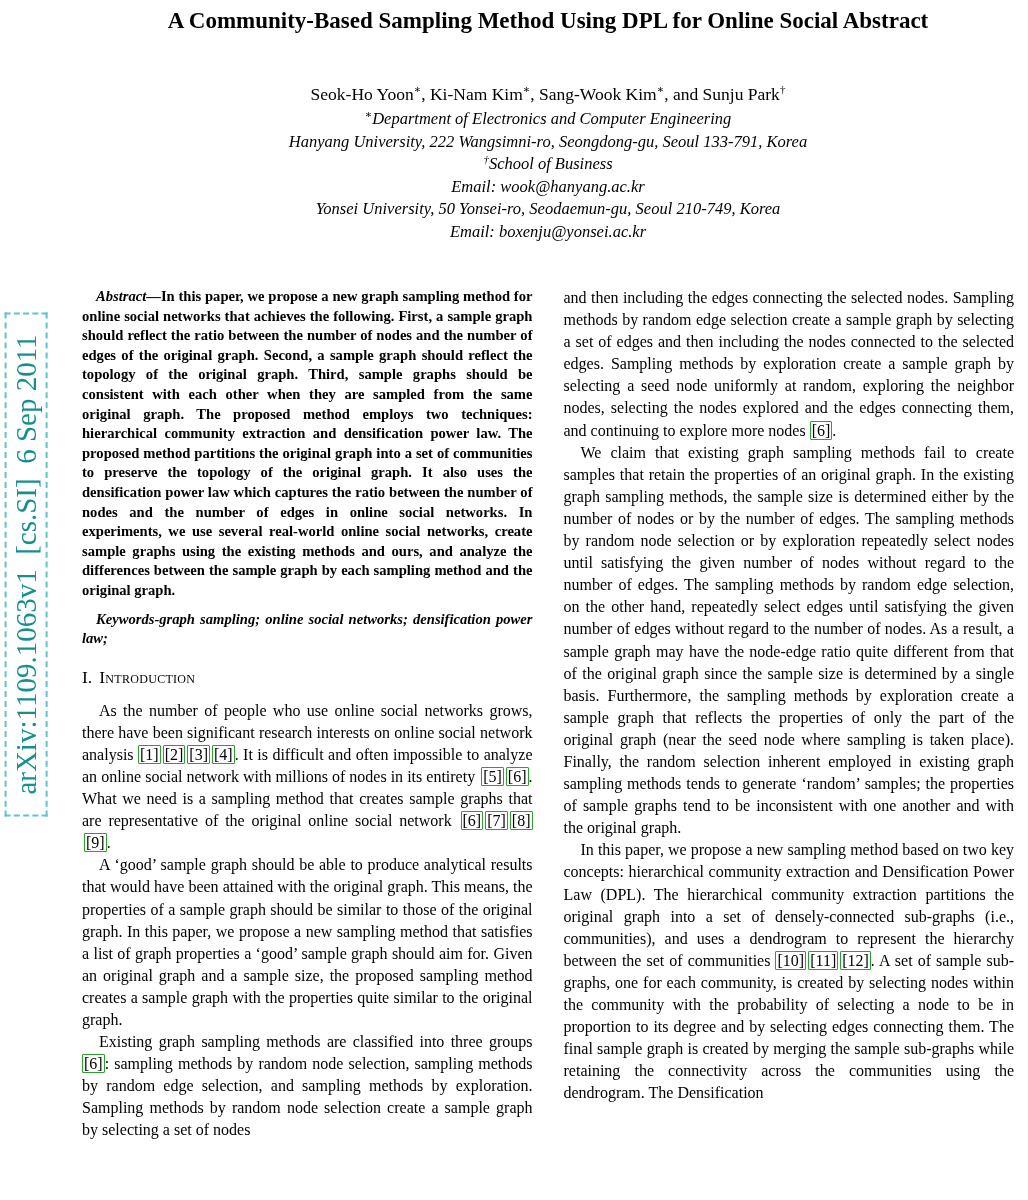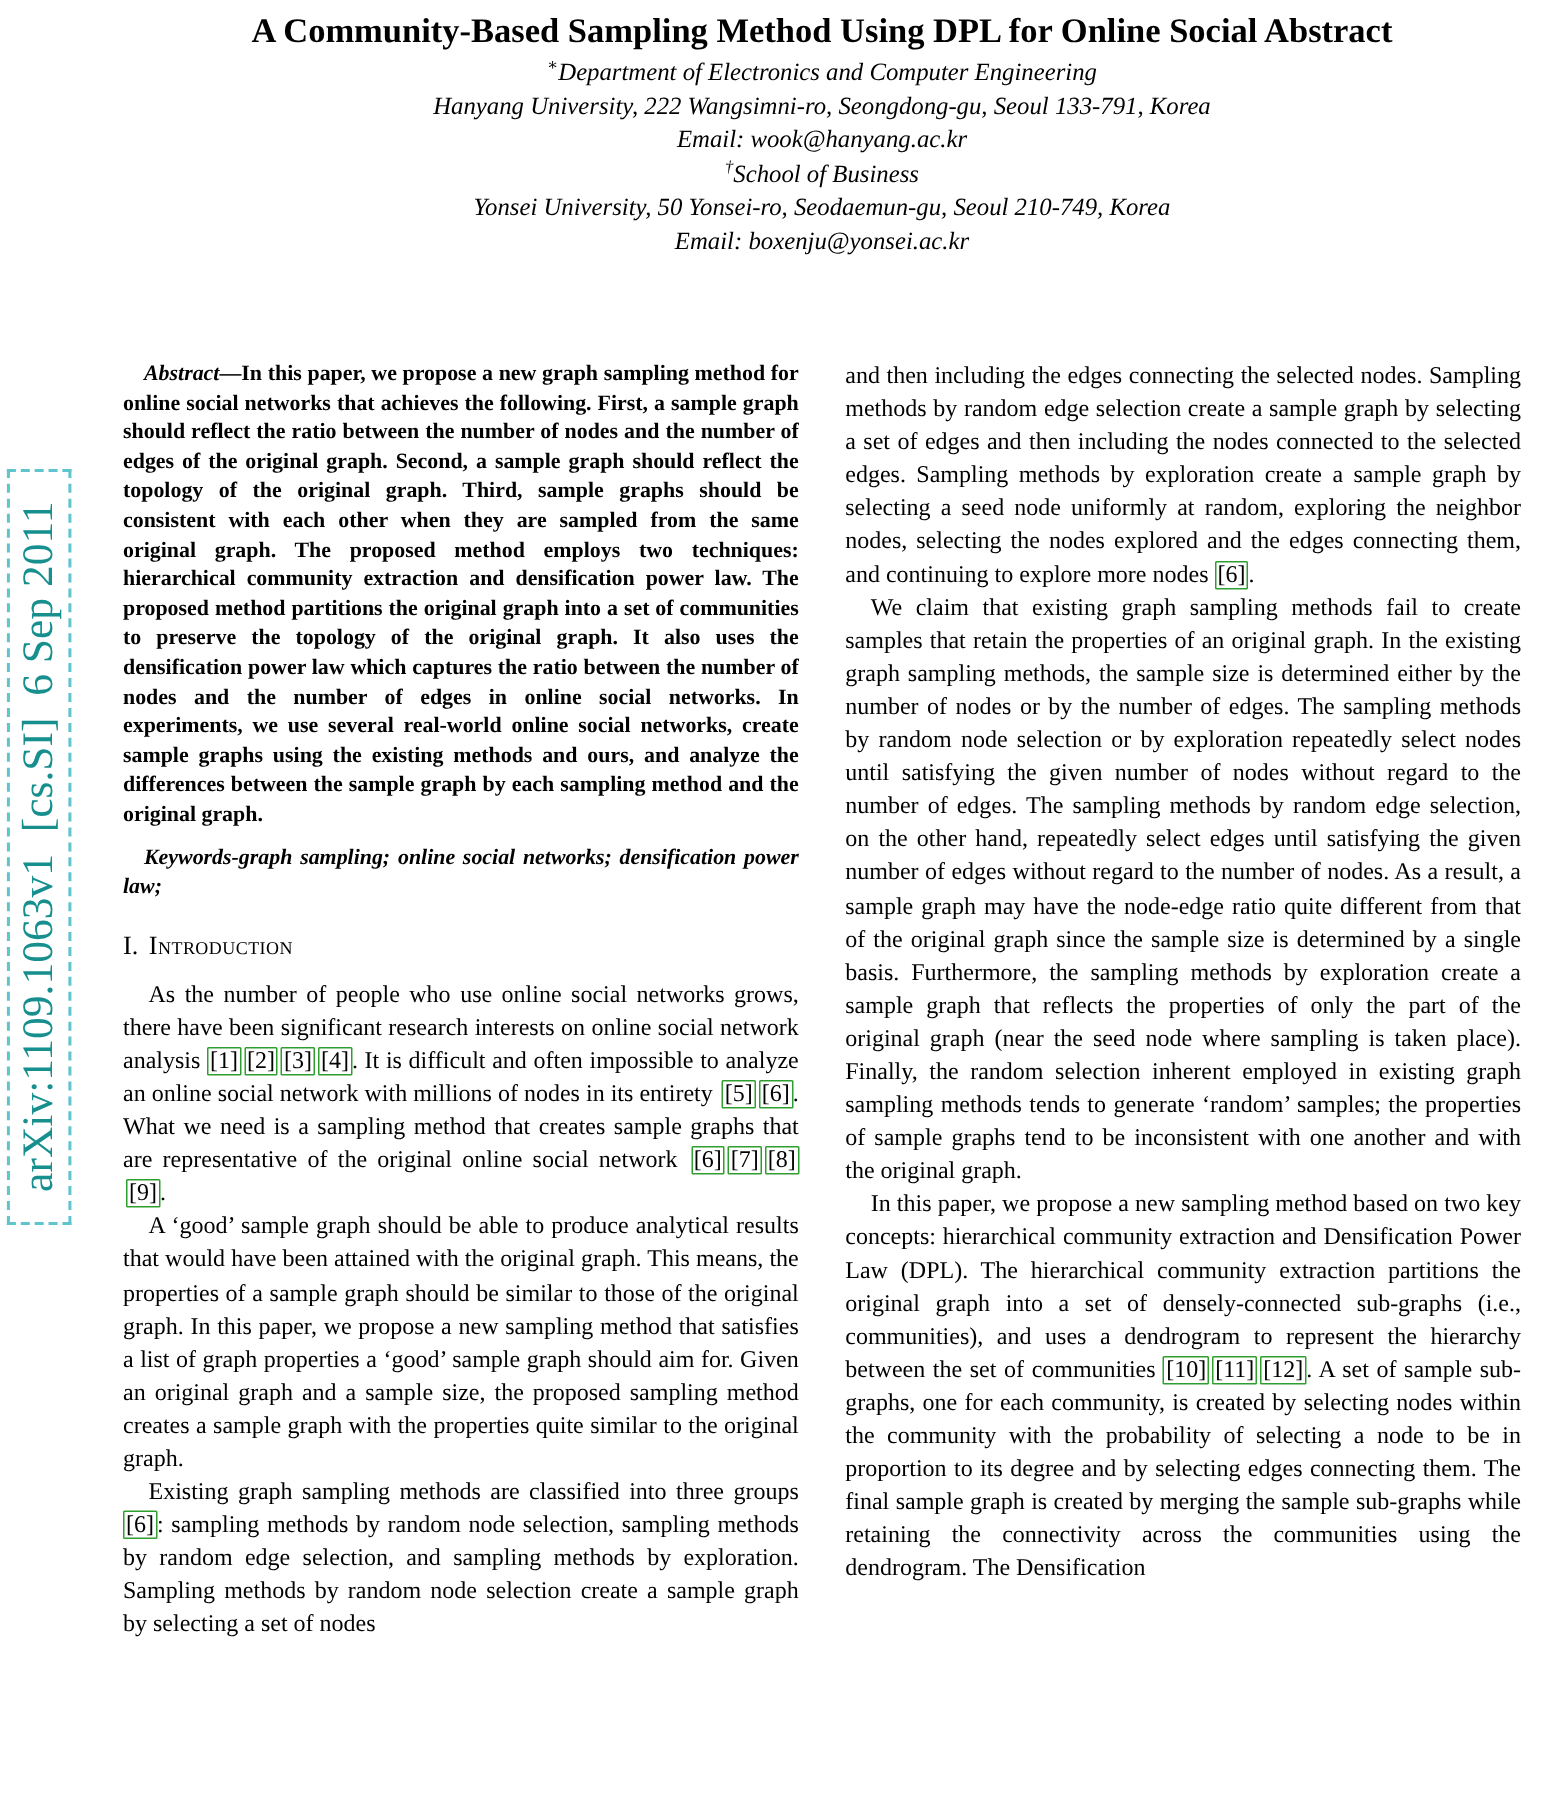--- a/index.html
+++ b/index.html
@@ -13,21 +13,21 @@
   }
   .page { position: relative; width: 1028px; height: 1200px; padding: 6px 14px 0 82px; }
 
   
   .title { text-align: center; font-size: 23px; font-weight: 700; margin-top: 2px; }
   .authors { text-align: center; font-size: 17.5px; margin-top: 50px; }
   sup { font-size: 11px; vertical-align: super; line-height: 0; }
   .affiliations { text-align: center; font-style: italic; font-size: 16.5px; line-height: 22.5px; margin-top: 3px; }
 
   
-  .columns { display: flex; gap: 31px; margin-top: 68px; }
+  .columns { display: flex; gap: 31px; margin-top: 44px; }
   .col { width: 455px; text-align: justify; }
 
   .abstract { font-weight: 700; font-size: 14.6px; line-height: 19.6px; text-indent: 14px; }
   .abstract em { font-style: italic; }
   .keywords { font-weight: 700; font-style: italic; font-size: 14.6px; line-height: 19.6px; text-indent: 14px; margin-top: 9px; }
 
   .section-heading { font-weight: 400; font-size: 17.5px; margin-top: 18px; margin-bottom: 12px; }
   .sec-title { font-variant: small-caps; margin-left: 7px; letter-spacing: 0.3px; }
 
   .body-par { font-size: 16px; line-height: 22.1px; text-indent: 17px; }
@@ -61,25 +61,26 @@
 <body>
 
 <div class="page">
 
   <div class="arxiv-strip">
     <span class="arxiv-text">arXiv:1109.1063v1  [cs.SI]  6 Sep 2011</span>
   </div>
 
   <header>
     <h1 class="title">A Community-Based Sampling Method Using DPL for Online Social Abstract</h1>
+    <div class="authors">Seok-Ho Yoon<sup>∗</sup>, Ki-Nam Kim<sup>∗</sup>, Sang-Wook Kim<sup>∗</sup>, and Sunju Park<sup>†</sup></div>
     <div class="affiliations">
         <div class="affil-line"><sup>∗</sup>Department of Electronics and Computer Engineering</div>
         <div class="affil-line">Hanyang University, 222 Wangsimni-ro, Seongdong-gu, Seoul 133-791, Korea</div>
+        <div class="affil-line"><sup>†</sup>School of Business</div>
         <div class="affil-line">Email: wook@hanyang.ac.kr</div>
-        <div class="affil-line"><sup>†</sup>School of Business</div>
         <div class="affil-line">Yonsei University, 50 Yonsei-ro, Seodaemun-gu, Seoul 210-749, Korea</div>
         <div class="affil-line">Email: boxenju@yonsei.ac.kr</div>
       </div>
   </header>
 
   <main class="columns">
     <section class="col">
       <p class="abstract"><em>Abstract</em>—In this paper, we propose a new graph sampling method for online social networks that achieves the following. First, a sample graph should reflect the ratio between the number of nodes and the number of edges of the original graph. Second, a sample graph should reflect the topology of the original graph. Third, sample graphs should be consistent with each other when they are sampled from the same original graph. The proposed method employs two techniques: hierarchical community extraction and densification power law. The proposed method partitions the original graph into a set of communities to preserve the topology of the original graph. It also uses the densification power law which captures the ratio between the number of nodes and the number of edges in online social networks. In experiments, we use several real-world online social networks, create sample graphs using the existing methods and ours, and analyze the differences between the sample graph by each sampling method and the original graph.</p>
       <p class="keywords"><em>Keywords</em>-graph sampling; online social networks; densification power law;</p>
       <h2 class="section-heading">

